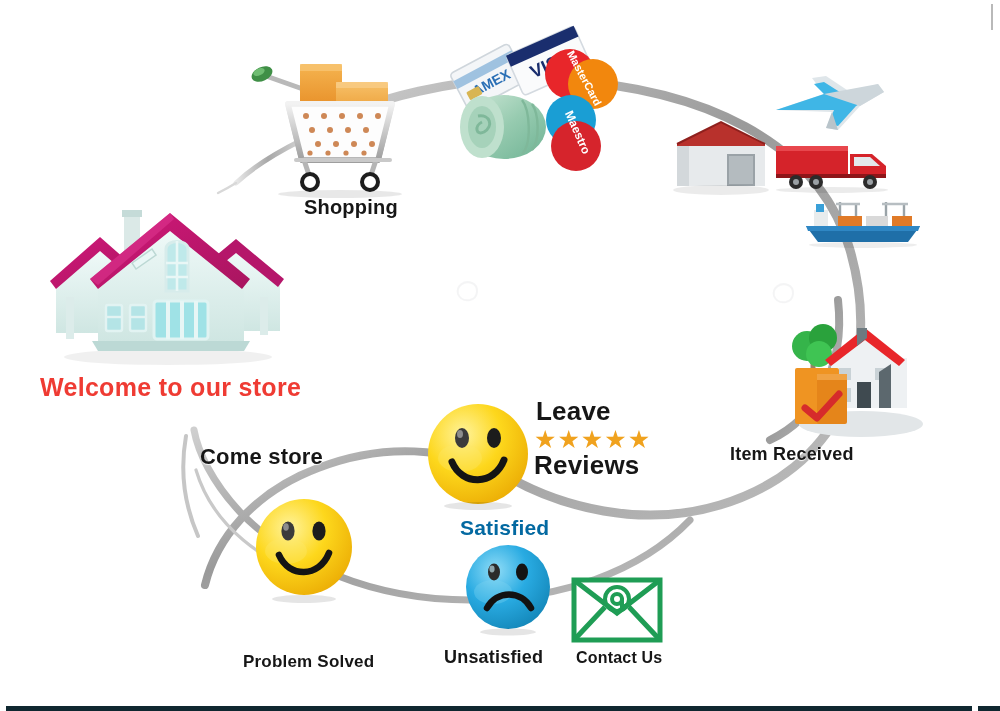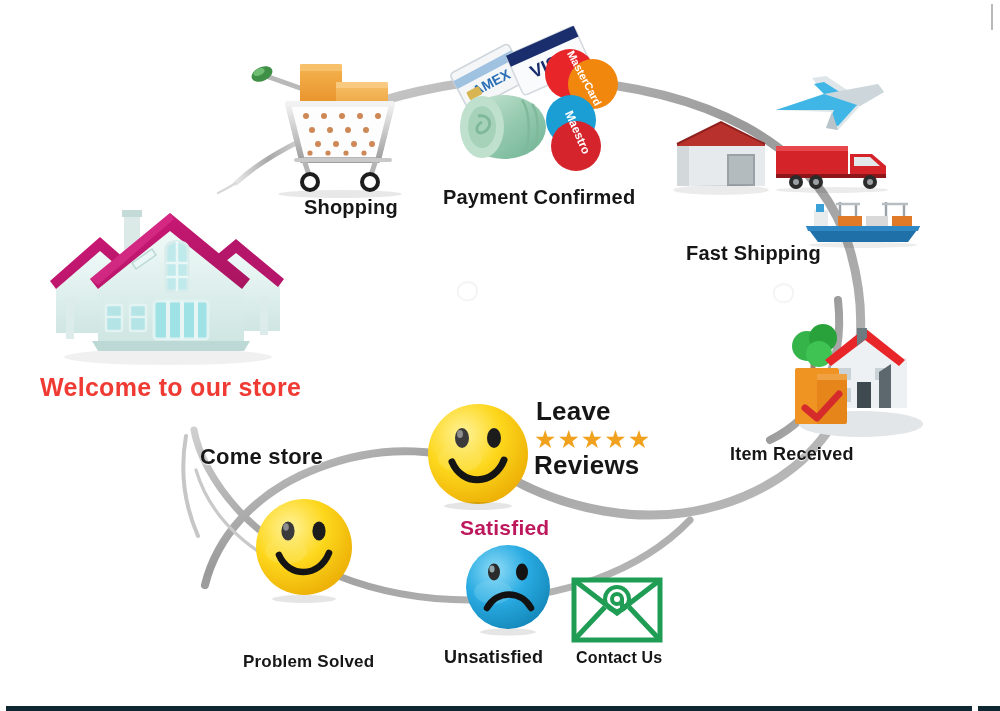--- a/index.html
+++ b/index.html
@@ -12,21 +12,21 @@
   .lyr{position:absolute;}
   svg{display:block;overflow:visible;}
 
   
   .lbl{
     position:absolute;white-space:nowrap;
     font-weight:bold;color:#161616;
     letter-spacing:.2px;
     text-shadow:0 1px 1px rgba(255,255,255,.9);
   }
-  .lbl-red{color:#be185d;}
+  .lbl-red{color:#0369a1;}
   .lbl-welcome{
     color:#ef3b33;font-size:25px;font-weight:bold;letter-spacing:.3px;
   }
 
   
   .botrule{position:absolute;bottom:0;height:5px;background:#0f2730;}
   .botrule.l{left:6px;width:966px;}
   .botrule.r{left:978px;width:22px;}
   .toptick{position:absolute;top:4px;left:991px;width:2px;height:26px;background:#b9b9b9;}
 
@@ -177,21 +177,20 @@
       <g>
         <ellipse cx="66" cy="105" rx="42" ry="32" fill="url(#mg)"></ellipse>
         <ellipse cx="44" cy="105" rx="22" ry="31" fill="#bfe0cd"></ellipse>
         <ellipse cx="44" cy="105" rx="14" ry="21" fill="#a6d2ba"></ellipse>
         <path d="M40,94 C52,92 56,104 46,110 C38,114 36,104 44,100" fill="none" stroke="#7fb89a" stroke-width="3"></path>
         <path d="M84,78 C92,88 94,122 84,132" fill="none" stroke="#7fb89a" stroke-width="2.4"></path>
         <path d="M94,82 C101,92 102,118 94,128" fill="none" stroke="#7fb89a" stroke-width="2.4"></path>
       </g>
     </svg>
   </div>
-  <div class="lbl" style="left:443px;top:186px;font-size:20px;">Payment Confirmed</div>
 
   <div class="lyr" style="left:665px;top:110px;">
     <svg width="110" height="90" viewBox="0 0 110 90">
       <path d="M12,34 L56,12 L100,34 L100,36 L12,36 Z" fill="#b8312c"></path>
       <path d="M12,36 L12,76 L100,76 L100,36 Z" fill="#e7eaec"></path>
       <path d="M12,36 L12,76 L24,76 L24,36 Z" fill="#d3d8db"></path>
       <rect x="62" y="44" width="28" height="32" fill="#9aa2a7"></rect>
       <rect x="64" y="46" width="24" height="28" fill="#b4bbbf"></rect>
       <path d="M12,34 L56,12 L100,34" fill="none" stroke="#8f201d" stroke-width="2"></path>
       <ellipse cx="56" cy="80" rx="48" ry="5" fill="#000" opacity=".08"></ellipse>
@@ -228,21 +227,20 @@
       <rect x="14" y="18" width="14" height="16" fill="#e8eced"></rect>
       <rect x="16" y="12" width="8" height="8" fill="#3aa0d8"></rect>
       <rect x="38" y="24" width="24" height="10" fill="#e07a28"></rect>
       <rect x="66" y="24" width="22" height="10" fill="#d9d9d9"></rect>
       <rect x="92" y="24" width="20" height="10" fill="#e07a28"></rect>
       <path d="M40,24 L40,10 M56,24 L56,12 M86,24 L86,10 M104,24 L104,12" stroke="#9aa3a8" stroke-width="2.4"></path>
       <path d="M36,12 L60,12 M82,12 L108,12" stroke="#b7bec2" stroke-width="2.4"></path>
       <ellipse cx="63" cy="53" rx="54" ry="3" fill="#000" opacity=".07"></ellipse>
     </svg>
   </div>
-  <div class="lbl" style="left:686px;top:242px;font-size:20px;">Fast Shipping</div>
 
   <div class="lyr" style="left:795px;top:312px;">
     <svg width="132" height="126" viewBox="0 0 132 126">
       <ellipse cx="66" cy="112" rx="62" ry="13" fill="#e2e6e8"></ellipse>
 
       <g>
         <path d="M18,72 L18,40" stroke="#9a8266" stroke-width="5"></path>
         <circle cx="12" cy="34" r="15" fill="#35b44a"></circle>
         <circle cx="28" cy="26" r="14" fill="#2aa23c"></circle>
         <circle cx="24" cy="42" r="13" fill="#3fc453"></circle>

